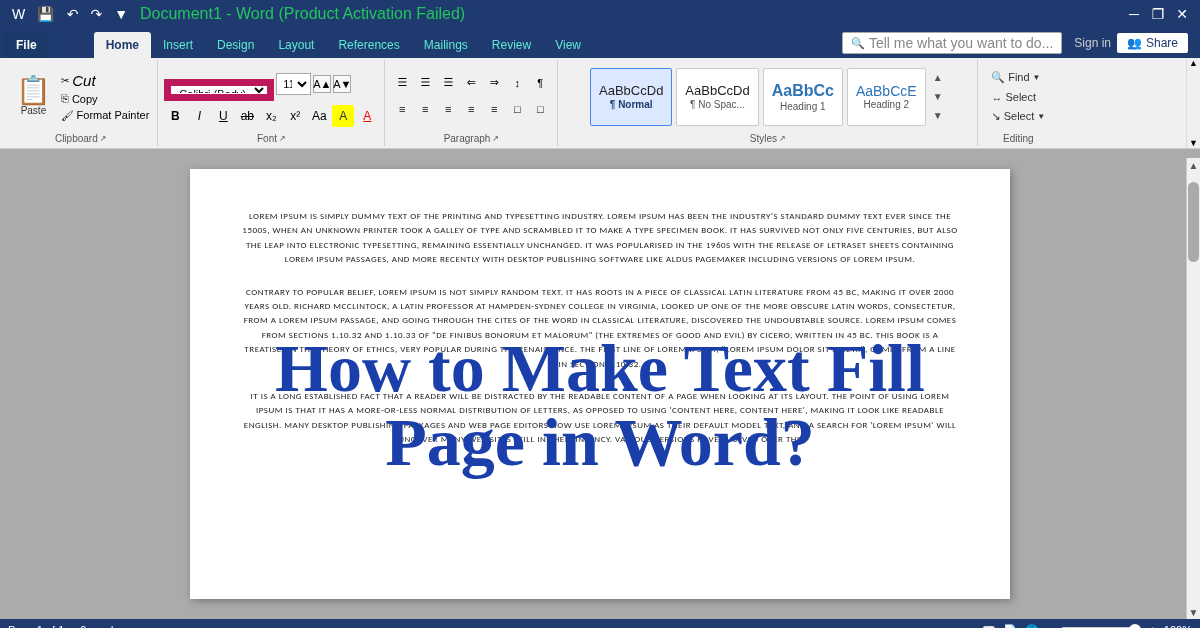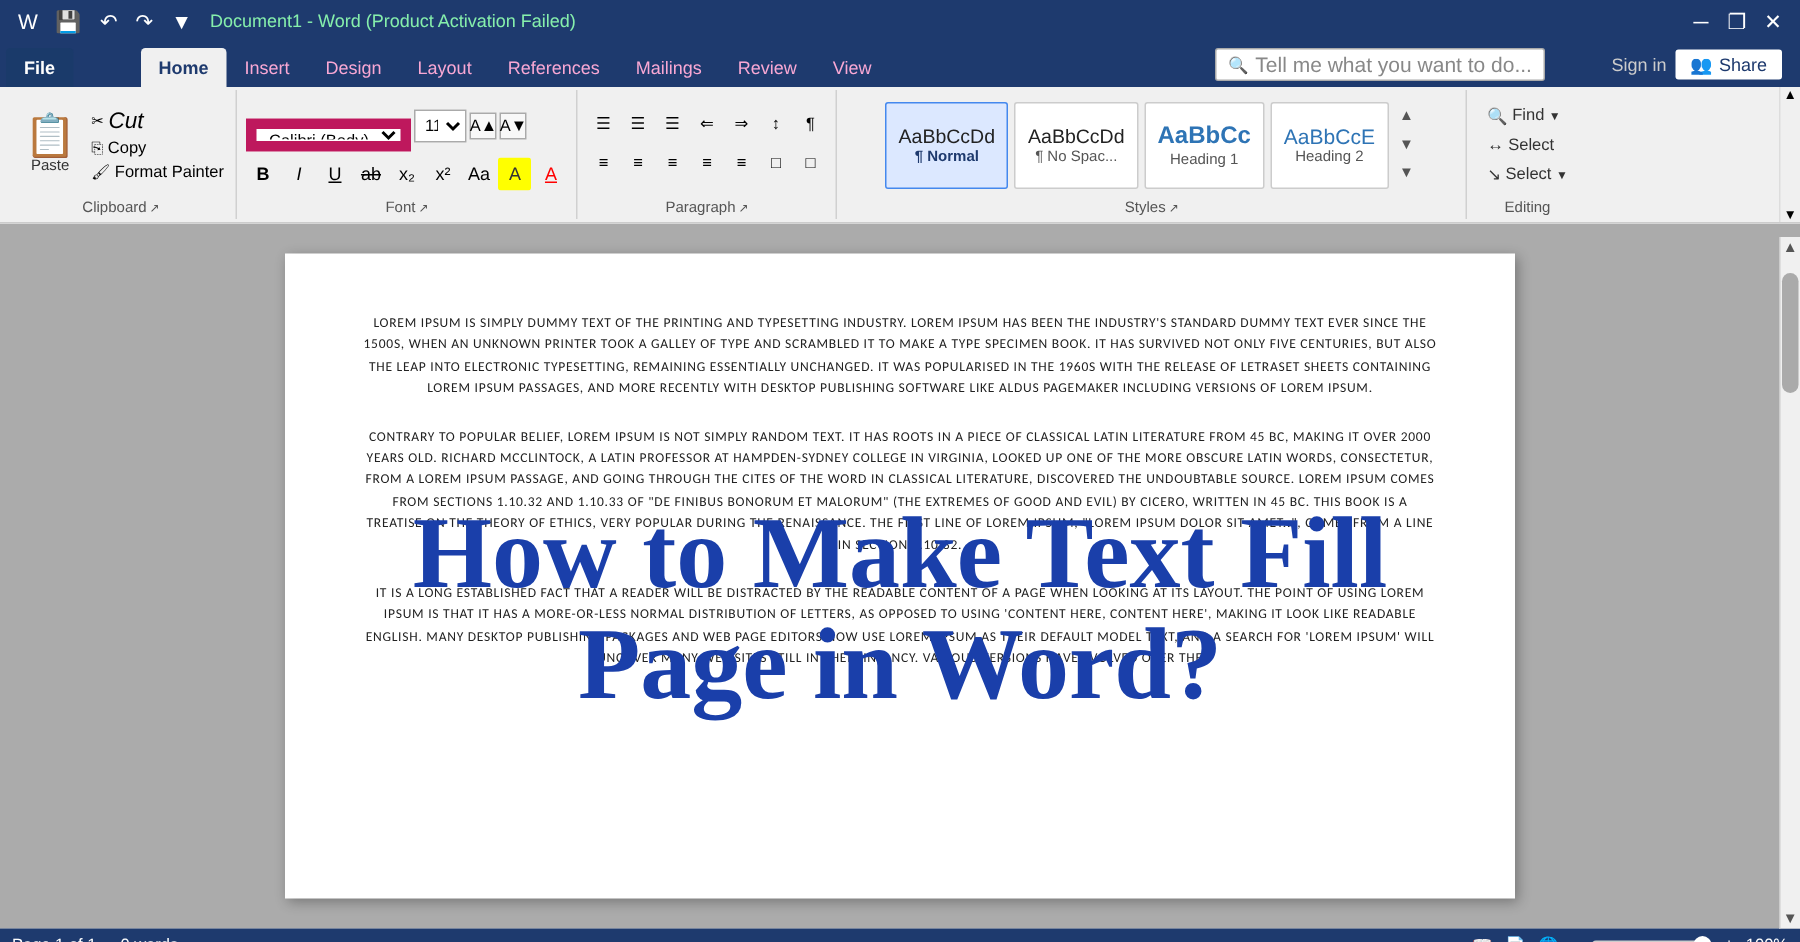--- a/index.html
+++ b/index.html
@@ -15,40 +15,40 @@
       justify-content: space-between;
       padding: 0 8px;
       font-size: 12px;
     }
     .title-bar-left { display: flex; align-items: center; gap: 8px; }
     .title-bar-controls { display: flex; align-items: center; gap: 4px; }
     .title-bar-btn {
       width: 20px; height: 20px; display: flex; align-items: center; justify-content: center;
       font-size: 14px; cursor: pointer; background: transparent; border: none; color: white;
     }
-    .title-bar-title { font-size: 12px; color: #86efac; }
+    .title-bar-title { font-size: 16px; color: #22c55e; }
 
     
     .quick-access {
       display: flex; align-items: center; gap: 4px;
     }
     .qa-icon { font-size: 14px; cursor: pointer; color: white; padding: 2px 4px; }
 
     
     .ribbon-tabs {
       background: #1e3a6e;
       display: flex;
       align-items: flex-end;
       padding: 0 4px;
       height: 30px;
     }
     .ribbon-tab {
       padding: 4px 12px;
       font-size: 12px;
-      color: #f9a8d4;
+      color: #5eead4;
       cursor: pointer;
       border-radius: 3px 3px 0 0;
       height: 26px;
       display: flex;
       align-items: center;
     }
     .ribbon-tab.active {
       background: #f0f0f0;
       color: #1e3a6e;
       font-weight: 600;
@@ -276,21 +276,21 @@
     <div class="ribbon-tab">Layout</div>
     <div class="ribbon-tab">References</div>
     <div class="ribbon-tab">Mailings</div>
     <div class="ribbon-tab">Review</div>
     <div class="ribbon-tab">View</div>
     <div style="flex:1;"></div>
     <div class="tell-me" style="margin:2px 4px;align-self:center;">
       <span style="font-size:11px;">🔍</span>
       <span style="font-size:14px;color:#888;">Tell me what you want to do...</span>
     </div>
-    <div style="display:flex;align-items:center;gap:6px;padding:0 8px;align-self:center;margin-left:32px;">
+    <div style="display:flex;align-items:center;gap:6px;padding:0 8px;align-self:center;">
       <button class="signin-btn" style="color:#ccc;font-size:12px;background:transparent;border:none;cursor:pointer;">Sign in</button>
       <button style="background:white;color:#1e3a6e;border:none;padding:3px 10px;font-size:12px;cursor:pointer;border-radius:2px;display:flex;align-items:center;gap:4px;">
         <span>👥</span>
         <span>Share</span>
       </button>
     </div>
   </div>
 
   <div class="ribbon-outer">
     <div class="ribbon-main">

